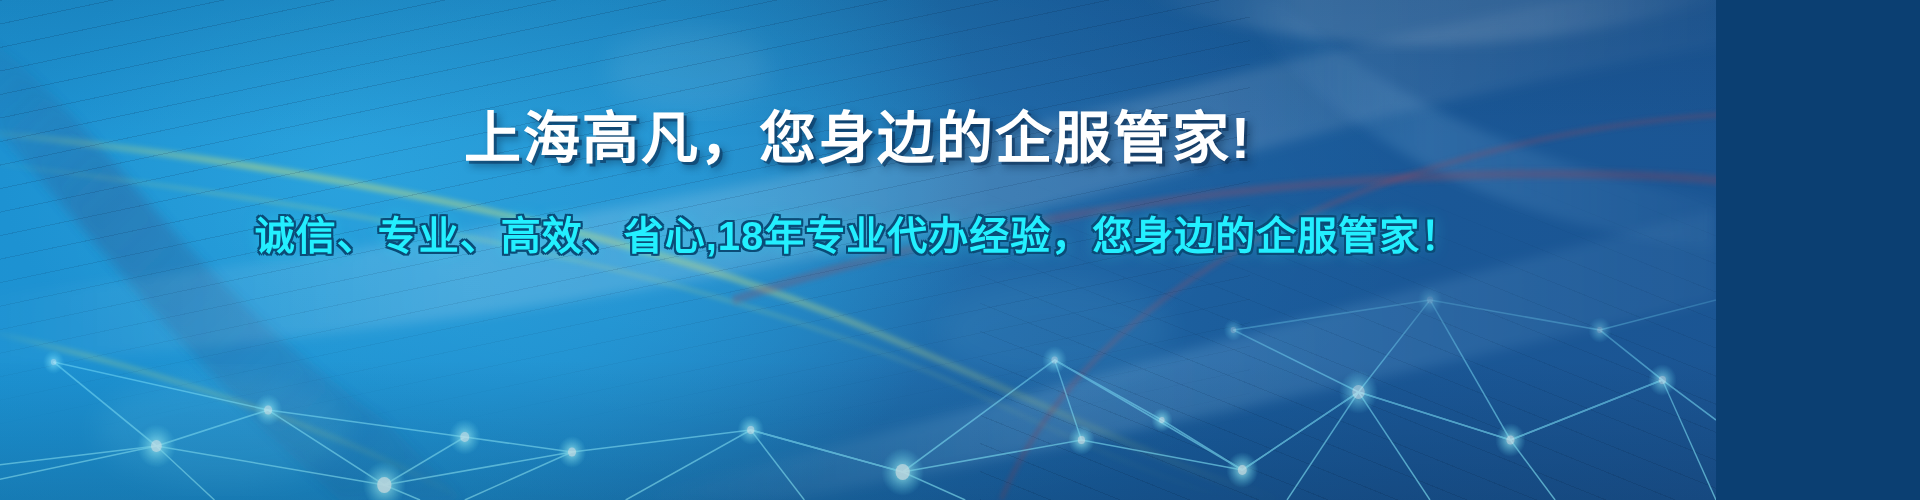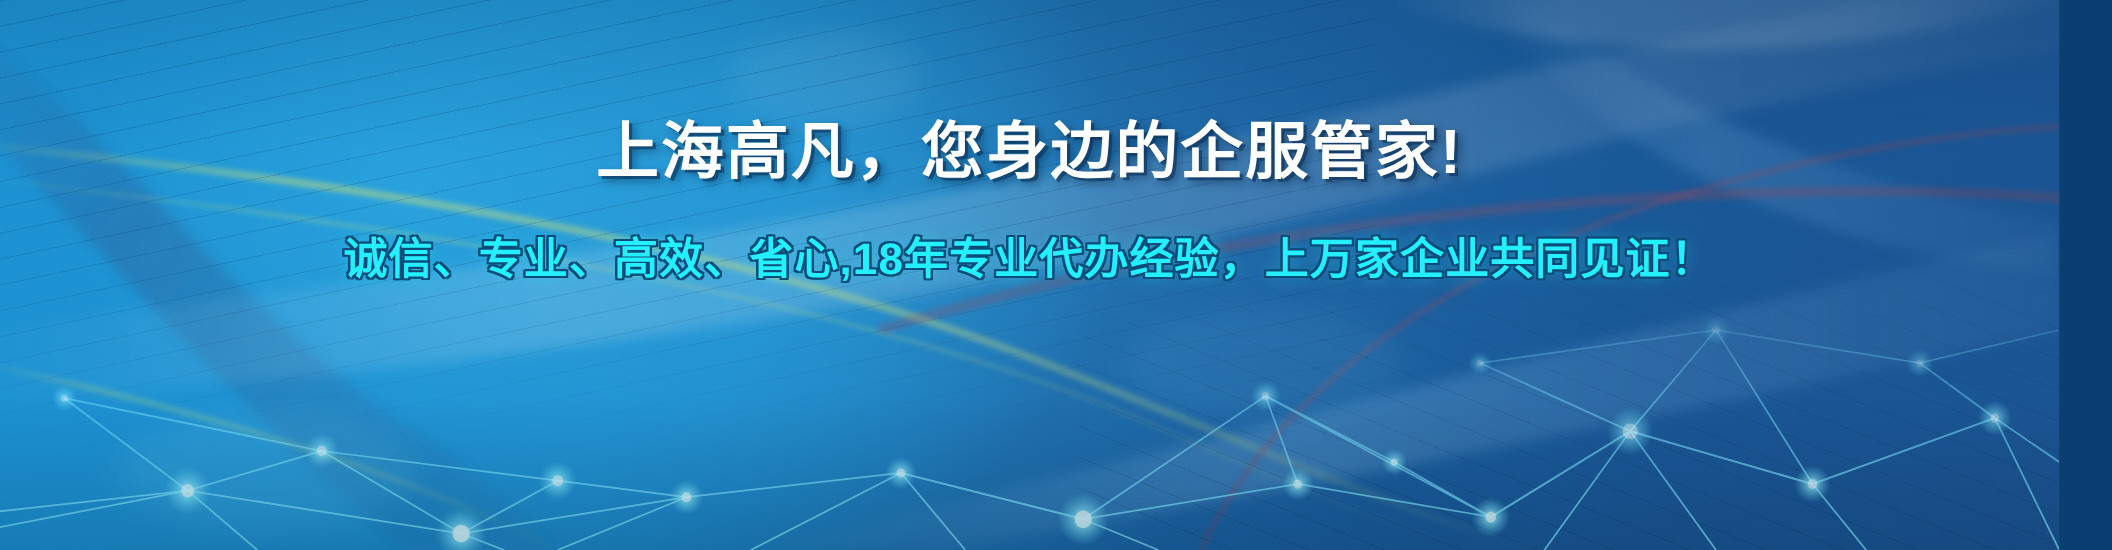--- a/index.html
+++ b/index.html
@@ -1,21 +1,21 @@
 <!DOCTYPE html>
 <html lang="zh-CN"><head>
 <meta charset="utf-8">
 <title>Banner</title>
 <style>
   html,body{margin:0;padding:0;background:#0b3f72;}
   *{box-sizing:border-box;}
 
   .banner{
     position:relative;
-    width:1872px;
+    width:1716px;
     height:500px;
     overflow:hidden;
     font-family:"Liberation Sans","DejaVu Sans",sans-serif;
     
     background:
       radial-gradient(ellipse 900px 620px at 20% 35%, #25a0dc 0%, #1d92d2 38%, rgba(29,146,210,0) 72%),
       linear-gradient(100deg,
         #1a93d4 0%,
         #1c90d0 18%,
         #1b86c6 30%,
@@ -266,16 +266,16 @@
           <circle cx="60" cy="362" r="3"></circle>
         </g>
       </g>
     </svg>
   </div>
 
   <div class="vignette"></div>
 
   <div class="copy">
     <h1 class="headline">上海高凡，您身边的企服管家!</h1>
-    <p class="subline">诚信、专业、高效、省心,18年专业代办经验，上万家企业共同见证！</p>
+    <p class="subline">诚信、专业、高效、省心,18年专业代办经验，您身边的企服管家！</p>
   </div>
 
 </div>
 
 </body></html>

